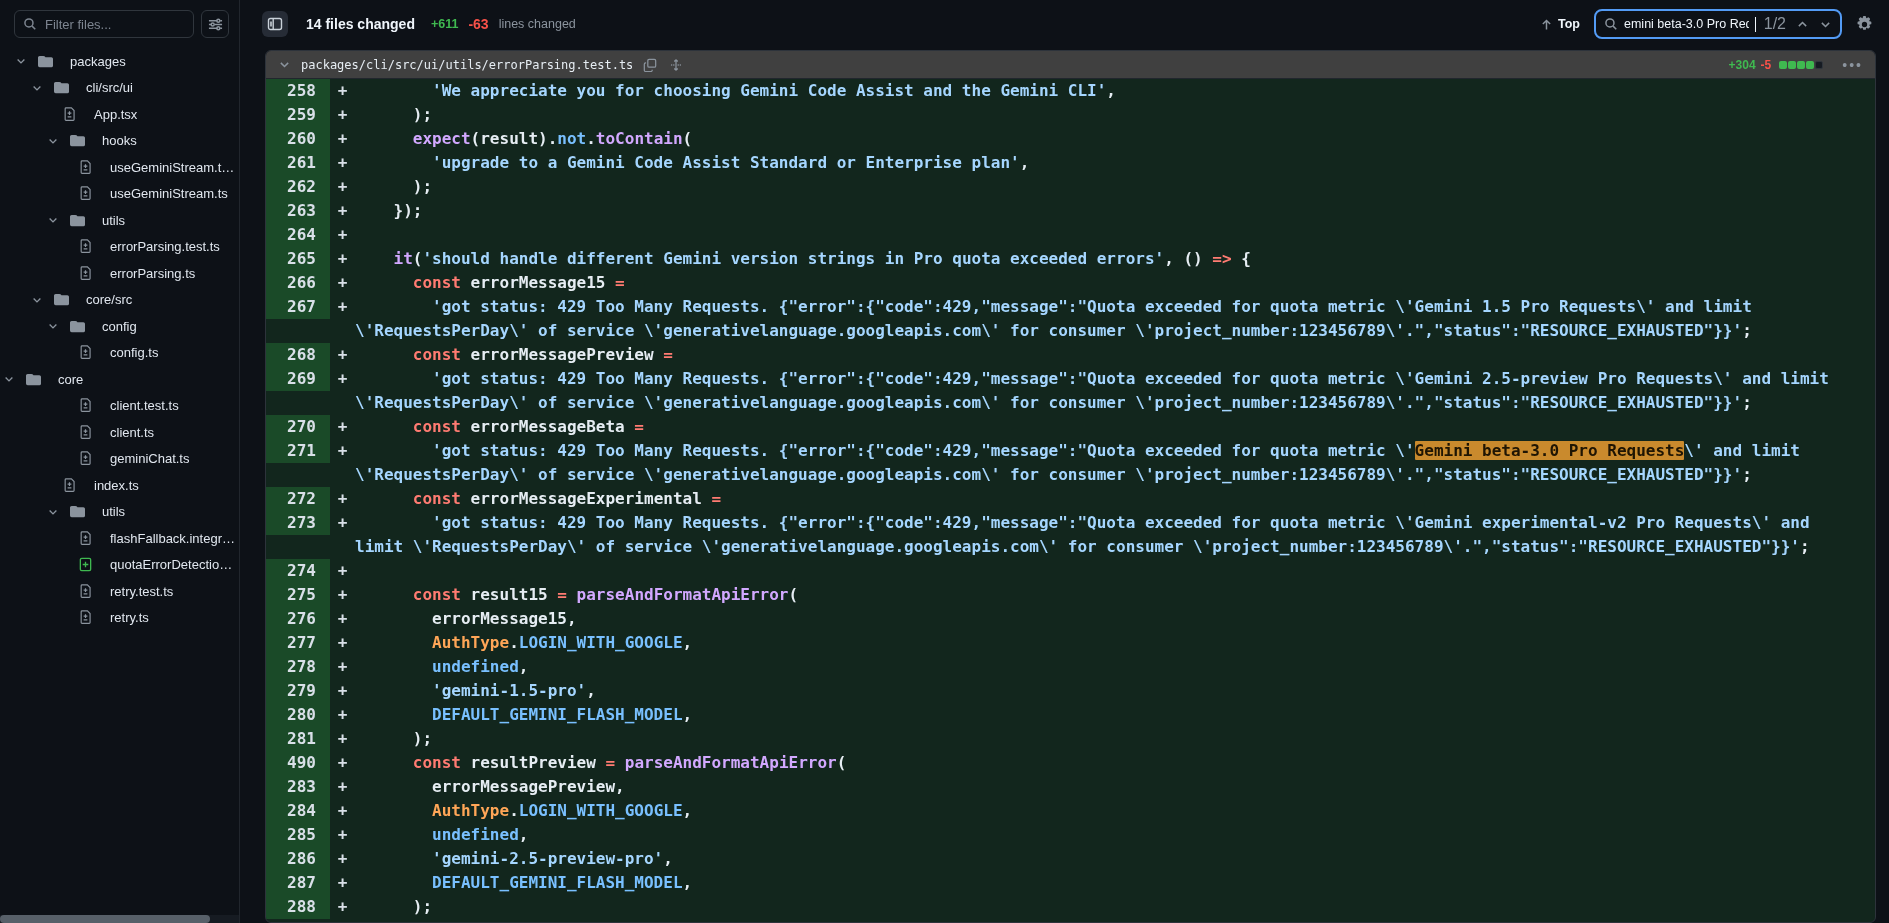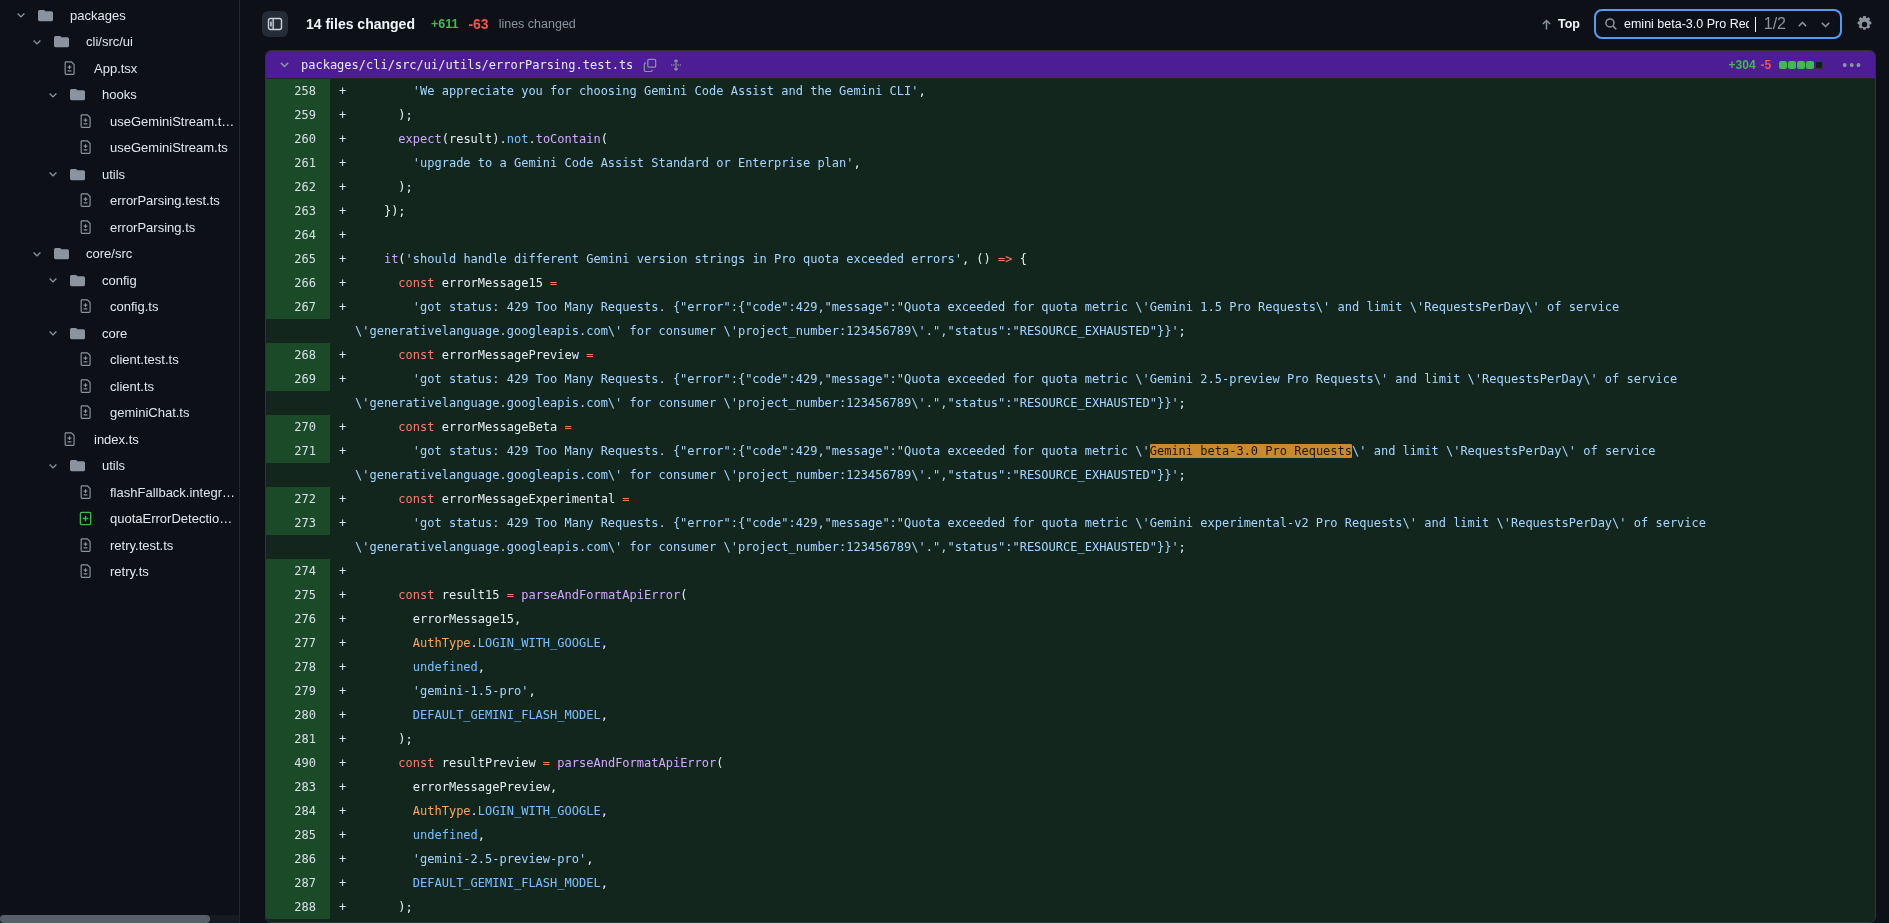--- a/index.html
+++ b/index.html
@@ -50,50 +50,71 @@
     text-decoration-color:var(--red);text-decoration-thickness:1px;text-underline-offset:3px;}
   .caret{width:1px;height:15px;background:#f0f6fc;}
   .find-count{color:var(--muted);font-size:16px;padding:0 2px;}
   .find-nav{background:none;border:none;color:var(--muted);cursor:pointer;display:flex;padding:2px;}
   .gear-btn{background:none;border:none;cursor:pointer;display:flex;}
 
   
   .diff-card{margin:2px 13px 0 25px;border:1px solid var(--border);border-radius:6px;
     overflow:hidden;flex:1;display:flex;flex-direction:column;background:var(--bg);}
   .file-header{height:28px;display:flex;align-items:center;gap:8px;padding:0 10px 0 10px;
-    border-bottom:1px solid #21262d;background:#4c1d95;}
+    border-bottom:1px solid #21262d;background:#404040;}
   .fh-chev{background:none;border:none;color:var(--muted);cursor:pointer;display:flex;padding:2px;}
   .file-path{font-family:"DejaVu Sans Mono","Liberation Mono",monospace;font-size:12px;color:#e6edf3;}
   .fh-icon{background:none;border:none;cursor:pointer;display:flex;padding:2px;color:var(--muted);}
   .fh-right{margin-left:auto;display:flex;align-items:center;gap:3px;}
   .fh-adds{color:var(--green);font-size:12px;font-weight:600;margin-right:2px;}
   .fh-dels{color:var(--red);font-size:12px;font-weight:600;margin-right:4px;}
   .sq{width:8px;height:8px;border-radius:2px;margin-left:1px;}
   .sq.added{background:var(--green);}
   .sq.neutral{background:#161b22;border:1px solid #30363d;}
   .kebab{margin-left:14px;color:var(--muted);background:none;border:none;cursor:pointer;
     font-size:14px;letter-spacing:2px;line-height:10px;padding:0 2px;}
 
   .code{flex:1;overflow:hidden;font-family:"DejaVu Sans Mono","Liberation Mono",monospace;
-    font-size:12px;line-height:24px;background:var(--add-row);}
+    font-size:16px;line-height:24px;background:var(--add-row);font-weight:bold;}
   .crow{display:flex;align-items:flex-start;}
   .gut{width:64px;min-width:64px;background:var(--add-gutter);color:#d9e0e8;
     text-align:right;padding-right:14px;cursor:pointer;user-select:none;}
   .mark{width:25px;min-width:25px;text-align:center;color:#d9e0e8;}
   .ctext{flex:1;white-space:pre-wrap;word-break:break-word;padding-right:14px;color:var(--fg);}
   .ctext .p{color:#e6edf3;} .ctext .k{color:#ff7b72;} .ctext .s{color:#a5d6ff;}
   .ctext .f{color:#d2a8ff;} .ctext .c{color:#79c0ff;} .ctext .t{color:#ffa657;}
   .ctext .m{background:var(--match);color:#1f1503;border-radius:1px;}
 </style>
 </head>
 <body>
 
 <div class="app">
 
   <aside class="sidebar">
+    <div class="filter-row">
+      <div class="filter-input">
+        <span>
+          <svg width="14" height="14" viewBox="0 0 16 16" fill="none" stroke="#7d8590" stroke-width="1.7">
+              <circle cx="6.8" cy="6.8" r="4.6"></circle>
+              <path d="M10.4 10.4 14 14"></path>
+            </svg>
+        </span>
+        <span class="ph">Filter files...</span>
+      </div>
+      <button class="icon-btn">
+        <span>
+          <svg width="15" height="15" viewBox="0 0 16 16" fill="none" stroke="#8b949e" stroke-width="1.6">
+              <path d="M1 4h9M13 4h2M1 8h3M7 8h8M1 12h9M13 12h2"></path>
+              <circle cx="11" cy="4" r="1.6"></circle>
+              <circle cx="5" cy="8" r="1.6"></circle>
+              <circle cx="11" cy="12" r="1.6"></circle>
+            </svg>
+        </span>
+      </button>
+    </div>
     <div class="tree" id="file-tree">
         <div class="tree-row" style="padding-left: 12px;">
           <span class="chev">
             <svg width="12" height="12" viewBox="0 0 16 16" fill="none" stroke="#8b949e" stroke-width="1.8">
               <path d="m3.5 6 4.5 4.5L12.5 6"></path>
             </svg>
           </span>
           <span class="t-ico">
             <svg width="15" height="15" viewBox="0 0 16 16" fill="#8b949e">
               <path d="M1.75 2h4.06c.47 0 .92.19 1.25.52l.9.9c.1.1.23.16.36.16h5.93c.97 0 1.75.78 1.75 1.75v7.42A1.75 1.75 0 0 1 14.25 14H1.75A1.75 1.75 0 0 1 0 12.25v-8.5C0 2.78.78 2 1.75 2Z"></path>
@@ -213,21 +234,21 @@
         </div>
         <div class="tree-row" style="padding-left: 78px;">
           <span class="t-ico">
             <svg width="15" height="15" viewBox="0 0 16 16" fill="none" stroke="#8b949e" stroke-width="1.3">
               <path d="M3.5 1.5h6L12.5 4.5v10a1 1 0 0 1-1 1h-8a1 1 0 0 1-1-1v-12a1 1 0 0 1 1-1Z" transform="translate(1,-0.5) scale(0.95)"></path>
               <path d="M6 6.5h4M8 4.5v4M6 10.5h4"></path>
             </svg>
           </span>
           <span class="lbl">config.ts</span>
         </div>
-        <div class="tree-row" style="padding-left: 44px;">
+        <div class="tree-row" style="">
           <span class="chev">
             <svg width="12" height="12" viewBox="0 0 16 16" fill="none" stroke="#8b949e" stroke-width="1.8">
               <path d="m3.5 6 4.5 4.5L12.5 6"></path>
             </svg>
           </span>
           <span class="t-ico">
             <svg width="15" height="15" viewBox="0 0 16 16" fill="#8b949e">
               <path d="M1.75 2h4.06c.47 0 .92.19 1.25.52l.9.9c.1.1.23.16.36.16h5.93c.97 0 1.75.78 1.75 1.75v7.42A1.75 1.75 0 0 1 14.25 14H1.75A1.75 1.75 0 0 1 0 12.25v-8.5C0 2.78.78 2 1.75 2Z"></path>
             </svg>
           </span>

